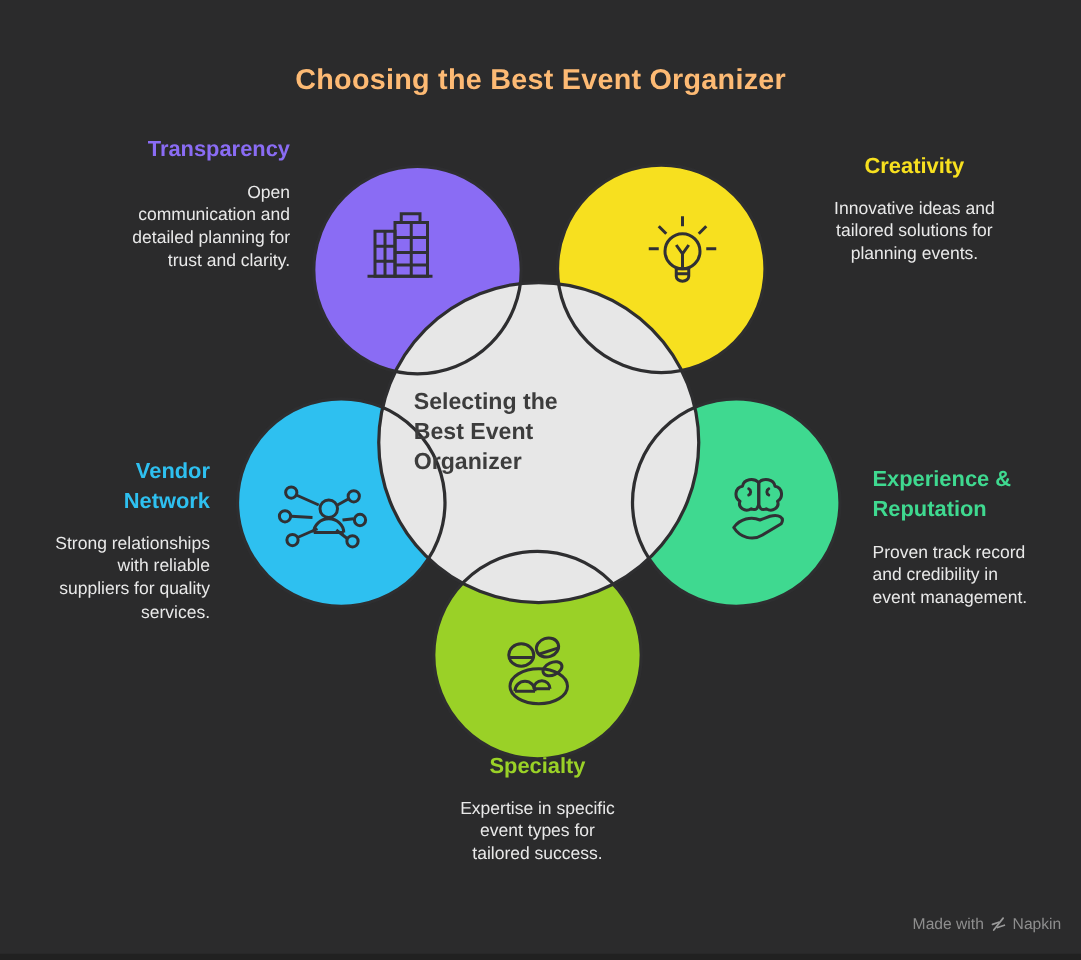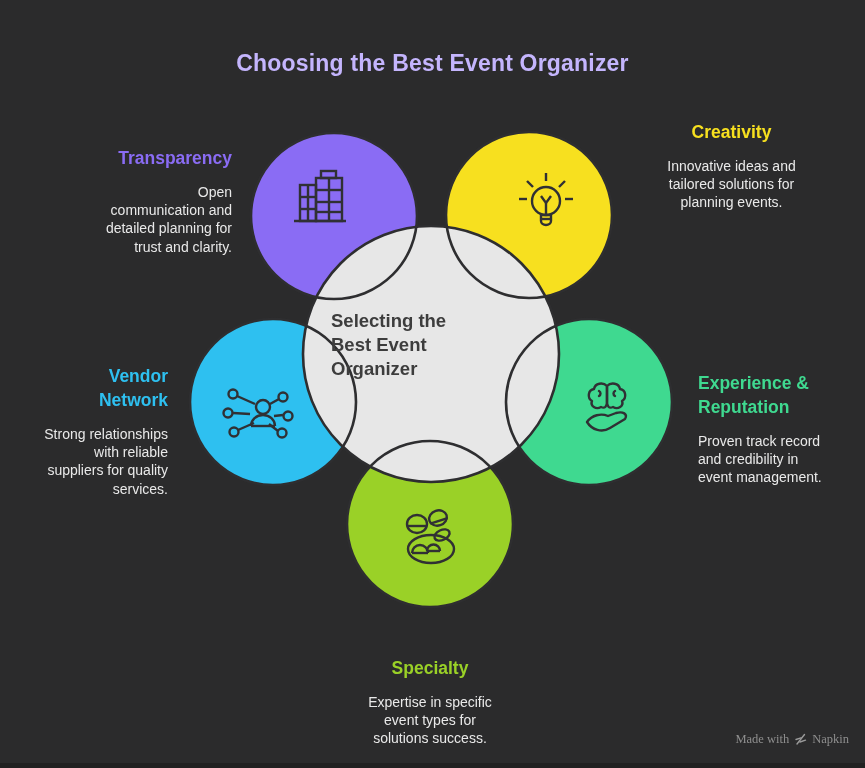--- a/index.html
+++ b/index.html
@@ -3,46 +3,46 @@
 <meta charset="utf-8">
 <style>
   html,body { margin:0; padding:0; background:#2b2b2c; }
   .canvas {
     position:relative; width:865px; height:768px; overflow:hidden;
     background:#2b2b2c;
     font-family:"Liberation Sans", sans-serif;
   }
   .title {
     position:absolute; top:50px; left:0; width:100%; margin:0;
-    text-align:center; font-size:23px; font-weight:700; color:#c4b5fd;
+    text-align:center; font-size:23px; font-weight:700; color:#fdba74;
     letter-spacing:0.2px;
   }
   svg.diagram { position:absolute; left:0; top:0; }
   .center-label {
     position:absolute; left:331px; top:309px; width:200px;
     text-align:left; font-size:18.5px; font-weight:700; line-height:24px;
     color:#3d3d3d; white-space:pre-line;
   }
   .label-block { position:absolute; }
   .label-block .heading {
     font-size:17.5px; font-weight:700; line-height:24px;
     margin:0 0 13px 0; white-space:pre-line;
   }
   .label-block .desc {
     font-size:14px; line-height:18.2px; color:#e9e9e9; white-space:pre-line;
   }
-  .block-transparency { right:633px; top:107px; width:175px; text-align:right;margin-top:39px; }
+  .block-transparency { right:633px; top:107px; width:175px; text-align:right; }
   .block-creativity   { left:639px;  top:120px; width:185px; text-align:center; }
   .block-vendor       { right:697px; top:364px; width:170px; text-align:right; }
   .block-experience   { left:698px;  top:371px; width:172px; text-align:left; }
-  .block-specialty    { left:330px;  top:656px; width:200px; text-align:center; }
+  .block-specialty    { left:330px;  top:600px; width:200px; text-align:center; }
   .watermark {
     position:absolute; right:16px; top:732px;
     display:flex; gap:5px;
-    color:#8e8e8e; font-size:12.5px; cursor:pointer;font-family:Liberation Serif, serif;
+    color:#8e8e8e; font-size:12.5px; cursor:pointer;
   }
   .bottom-bar {
     position:absolute; left:0; right:0; bottom:0; height:5px; background:#212121;
   }
 </style>
 </head>
 <body>
 
 <div class="canvas">
 
@@ -170,21 +170,21 @@
 Reputation</p>
     <div class="desc">Proven track record
 and credibility in
 event management.</div>
   </div>
 
   <div class="label-block block-specialty">
     <p class="heading" style="color: rgb(154, 209, 39);">Specialty</p>
     <div class="desc">Expertise in specific
 event types for
-solutions success.</div>
+tailored success.</div>
   </div>
 
   <div class="watermark">
     <span>Made with</span>
     <svg width="13" height="14" viewBox="0 0 13 14" fill="none" stroke="#9a9a9a" stroke-width="1.4" stroke-linecap="round">
       <path d="M3,12 L10.5,2.5"></path>
       <path d="M2,7.5 L7,5.8"></path>
       <path d="M6,10 L11.5,8.2"></path>
     </svg>
     <span>Napkin</span>

